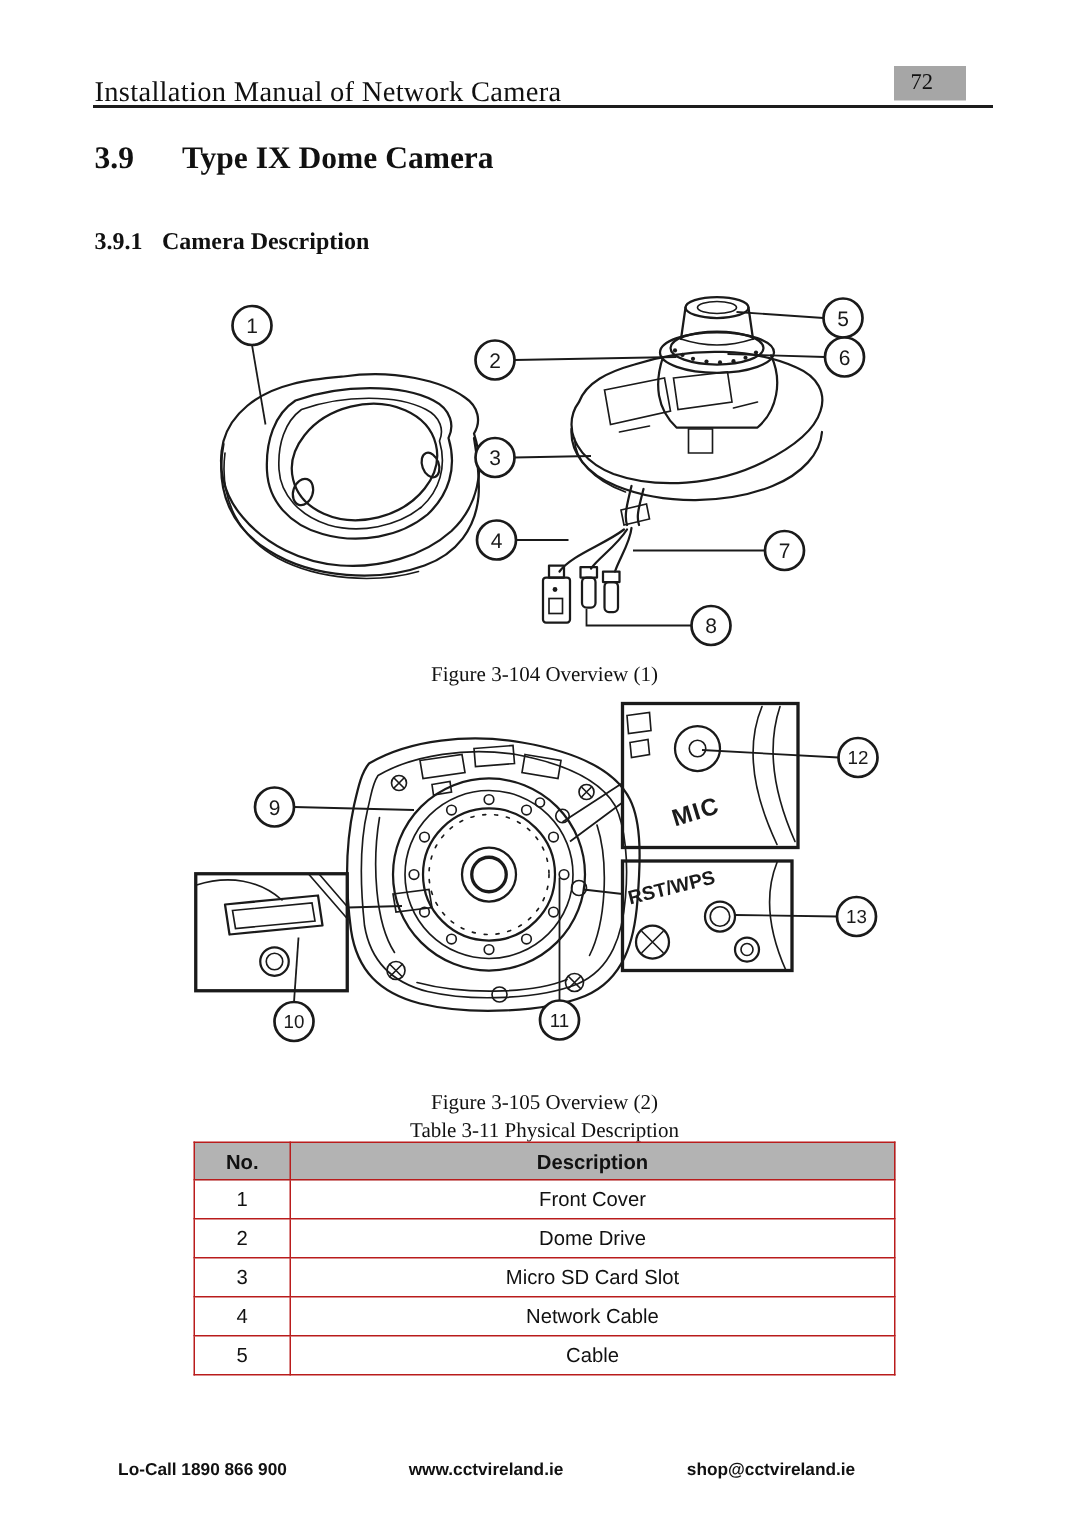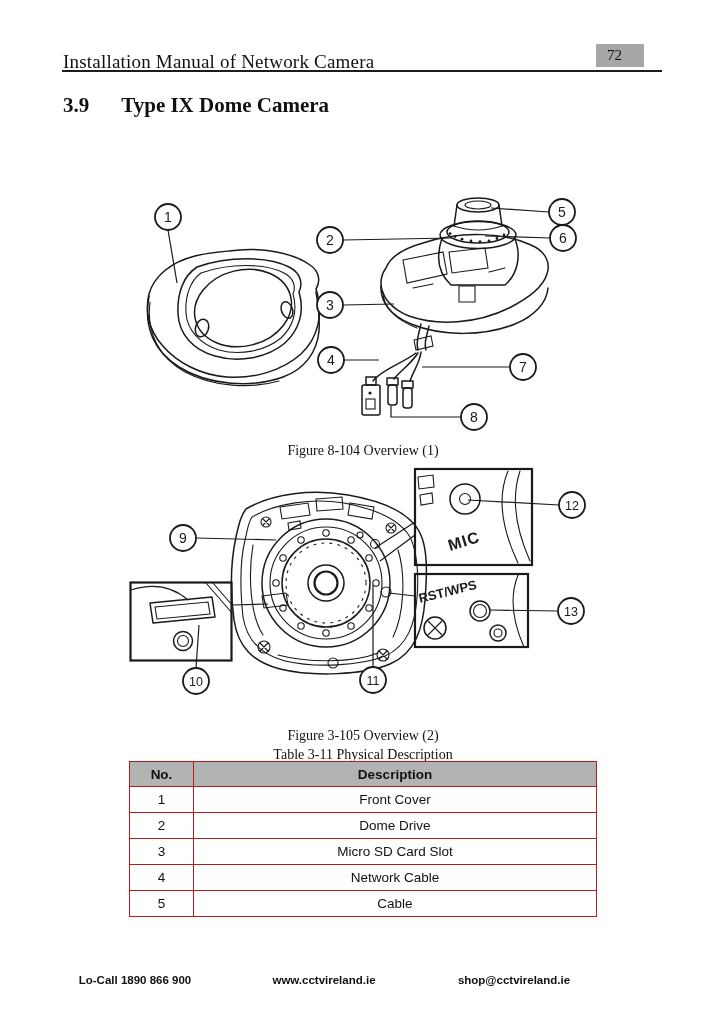--- a/index.html
+++ b/index.html
@@ -64,20 +64,23 @@
 
   <div class="hdr-title">Installation Manual of Network Camera</div>
   <div class="page-box">
     <span>72</span>
   </div>
   <div class="hdr-rule"></div>
 
   <div class="h1">
     <span class="h-num">3.9</span><span>Type IX Dome Camera</span>
   </div>
+  <div class="h2">
+    <span class="h-num">3.9.1</span><span>Camera Description</span>
+  </div>
 
   <svg class="fig1" width="475" height="248" viewBox="0 0 475 248">
 
     <g>
       <path class="ln" d="M 96,63 C 130,58 162,66 177,77 C 186,83 188,93 183,101 C 191,126 185,150 168,166 C 149,183 120,191 94,189 C 68,187 44,175 29,157 C 15,141 12,122 16,106 C 21,88 38,74 62,68 C 73,65 85,64 96,63 Z"></path>
       <path class="ln" d="M 16,108 C 10,140 22,164 46,179 C 76,198 120,200 150,189 C 172,181 184,164 186,143 C 187,130 185,116 183,104"></path>
       <path class="ln-t" d="M 17,114 C 13,146 27,170 52,184 C 80,199 118,201 146,193"></path>
       <path class="ln" d="M 64,79 C 95,68 135,68 156,79 C 168,85 170,96 166,104 C 172,124 166,142 152,155 C 134,170 106,175 82,168 C 60,162 46,146 45,126 C 44,106 50,88 64,79 Z"></path>
       <path class="ln-t" d="M 68,85 C 96,75 132,75 151,85 C 161,90 163,99 160,106 C 165,123 160,139 148,150 C 132,163 107,168 86,162 C 67,156 54,142 53,125 C 52,108 57,93 68,85 Z"></path>
       <ellipse class="ln" cx="110" cy="120" rx="49" ry="38" transform="rotate(-14 110 120)"></ellipse>
@@ -159,21 +162,21 @@
         <text class="co-num" x="429" y="29" text-anchor="middle">5</text>
       <circle class="co" cx="430" cy="50" r="13"></circle>
         <text class="co-num" x="430" y="55" text-anchor="middle">6</text>
       <circle class="co" cx="390" cy="179" r="13"></circle>
         <text class="co-num" x="390" y="184" text-anchor="middle">7</text>
       <circle class="co" cx="341" cy="229" r="13"></circle>
         <text class="co-num" x="341" y="234" text-anchor="middle">8</text>
     </g>
   </svg>
 
-  <div class="caption cap1">Figure 8-104 Overview (1)</div>
+  <div class="caption cap1">Figure 3-104 Overview (1)</div>
 
   <svg class="fig2" width="480" height="240" viewBox="0 0 480 240">
 
     <g>
       <path class="ln" d="M 118,44 C 145,28 185,24 220,30 C 255,36 282,48 292,68 C 300,84 299,110 297,135 C 295,162 288,188 262,199 C 235,210 185,212 152,204 C 125,197 110,182 106,155 C 102,125 103,95 108,72 C 111,59 113,50 118,44 Z"></path>
       <path class="ln-t" d="M 124,52 C 148,38 184,33 216,38 C 248,44 272,55 282,72 C 289,86 291,110 289,133 C 287,158 280,181 257,191 C 232,201 187,203 157,196 C 133,190 119,176 115,152 C 112,124 112,96 117,75 C 120,63 120,58 124,52 Z"></path>
       <path class="ln-t" d="M 125,80 C 120,110 122,150 135,170 M 270,85 C 278,110 276,150 265,172 M 150,190 C 180,198 225,198 250,188"></path>
 
       <g>
           <circle class="ln-t" cx="138" cy="57" r="5"></circle>

